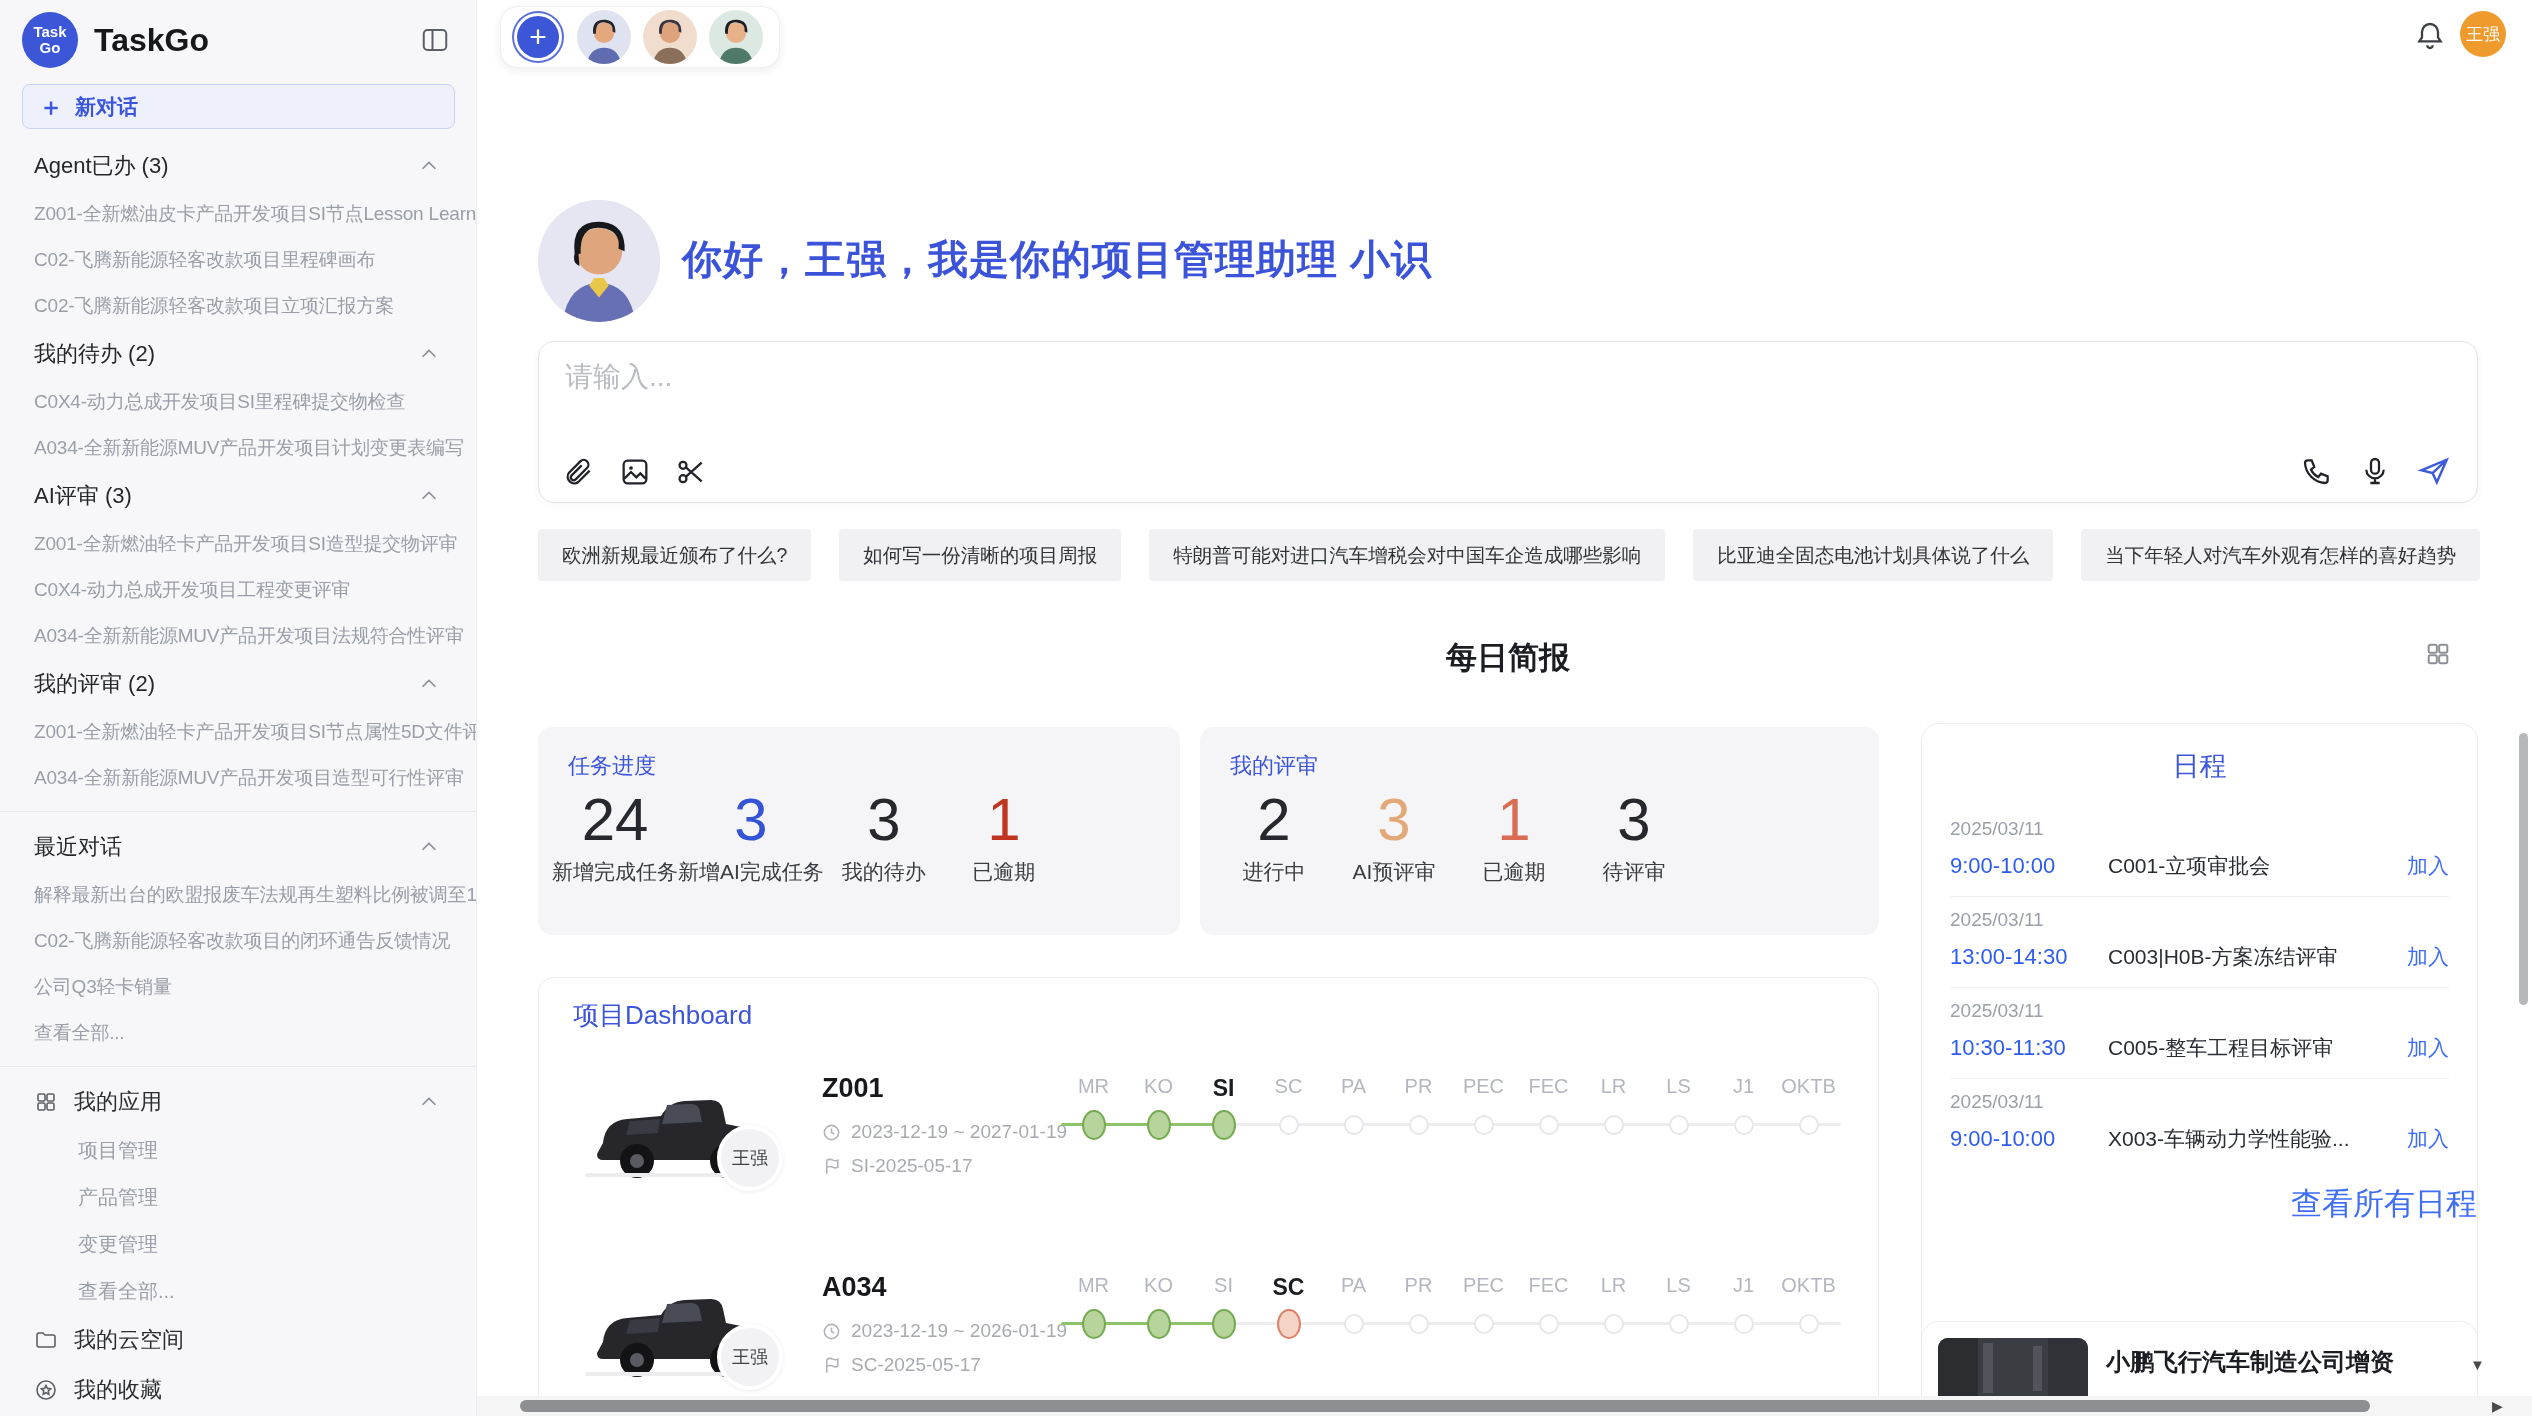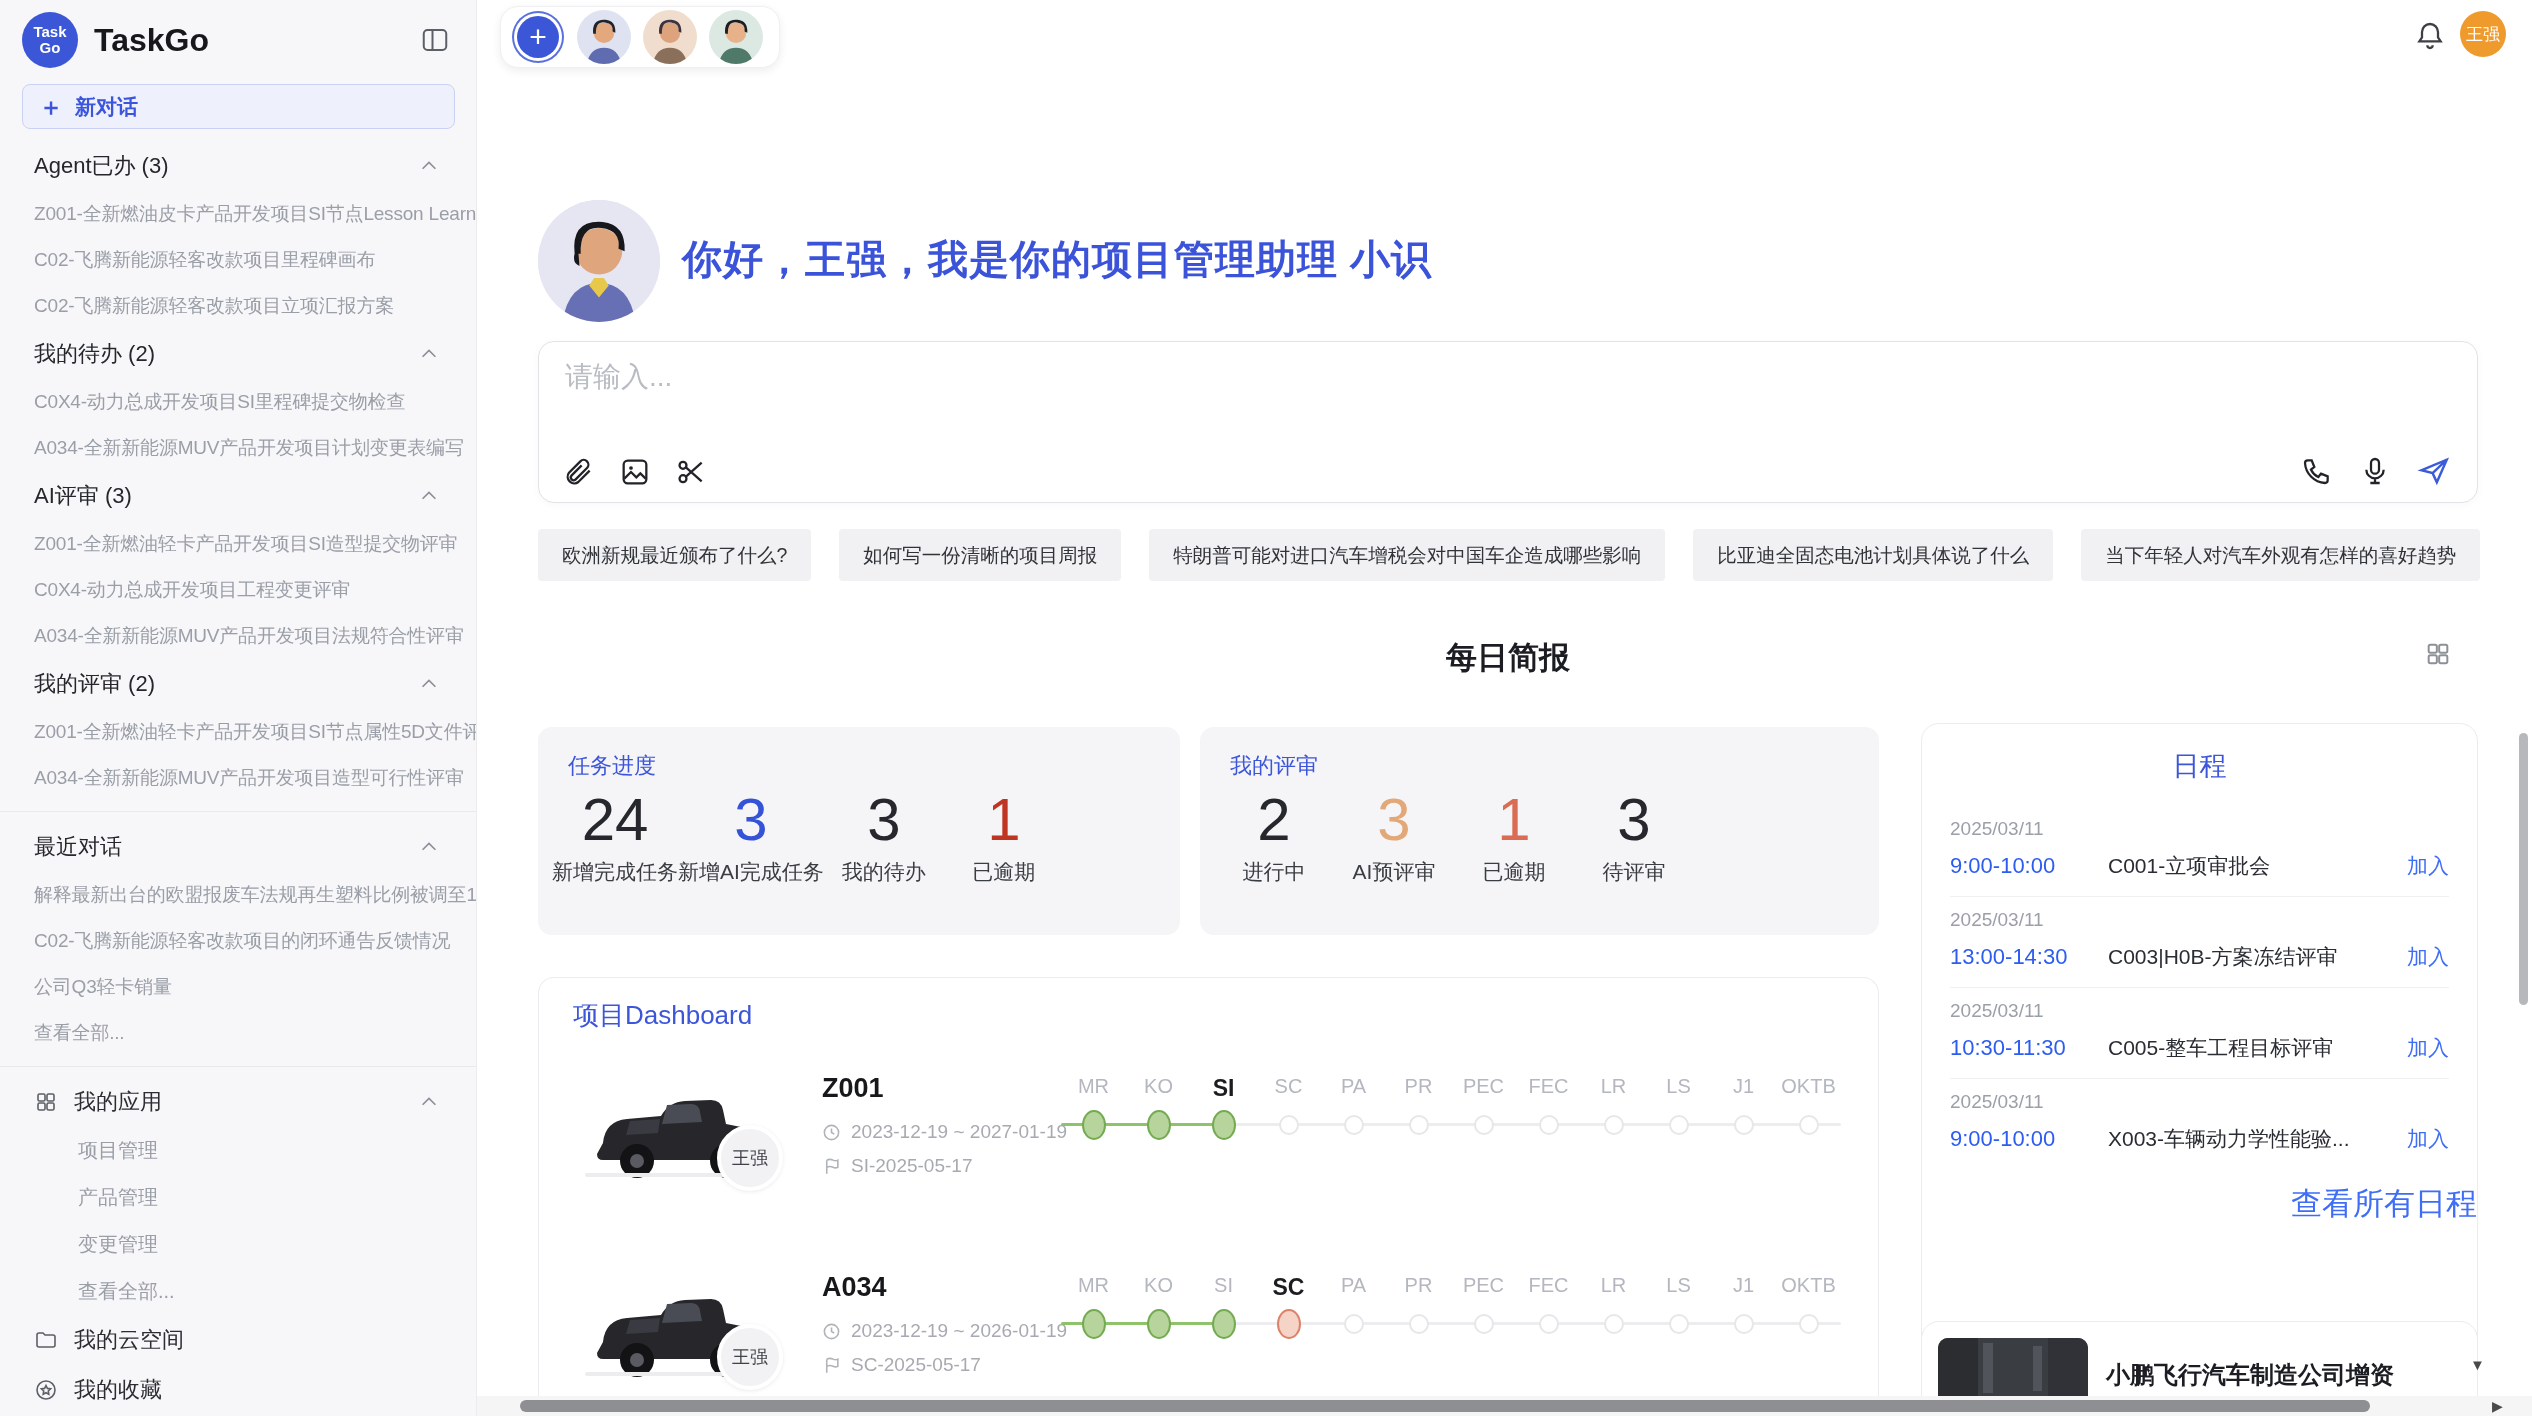--- a/index.html
+++ b/index.html
@@ -94,21 +94,21 @@
   .event-row{display:flex;align-items:center;margin-top:12px;}
   .event-time{font-size:22px;color:#2d5cf0;width:158px;flex:none;}
   .event-name{font-size:21px;color:#2a2d33;flex:1;white-space:nowrap;overflow:hidden;}
   .event-join{font-size:21px;color:#3f6df5;cursor:pointer;}
   .sched-viewall{text-align:right;font-size:31px;color:#3f6df5;margin-top:14px;cursor:pointer;}
 
   
   .news{position:absolute;left:1921px;top:1321px;width:557px;height:140px;border:1px solid #ebecef;border-radius:18px;background:#fff;padding:16px;display:flex;gap:18px;overflow:hidden;}
   .news-img{width:150px;height:108px;border-radius:10px;overflow:hidden;flex:none;}
   .news-img svg{display:block;width:100%;height:100%;}
-  .news-title{font-size:24px;font-weight:bold;color:#1b1d22;margin-top:21px;font-family:Liberation Mono, monospace;}
+  .news-title{font-size:24px;font-weight:bold;color:#1b1d22;margin-top:8px;font-family:Liberation Mono, monospace;}
   .news-body{font-size:19px;color:#8e929a;margin-top:18px;white-space:nowrap;overflow:hidden;}
 
   
   .hscroll-track{position:absolute;left:477px;right:0;bottom:0;height:20px;background:#f5f5f5;}
   .hscroll-thumb{position:absolute;left:520px;bottom:4px;width:1850px;height:12px;border-radius:6px;background:#8e8f93;cursor:pointer;}
   .hscroll-arrow{position:absolute;left:2492px;bottom:2px;font-size:14px;color:#4a4a4a;}
   .vscroll-thumb{position:absolute;right:4px;top:733px;width:9px;height:272px;border-radius:5px;background:#b6b8bc;cursor:pointer;}
   .vscroll-arrow{position:absolute;left:2470px;top:1356px;font-size:15px;color:#4a4a4a;}
 </style>
 </head>

